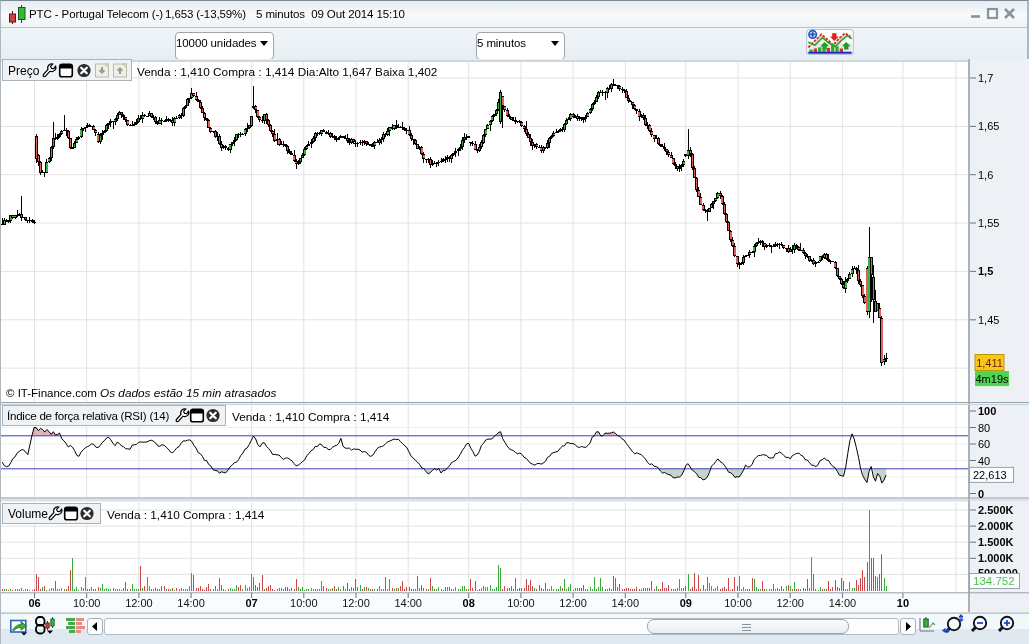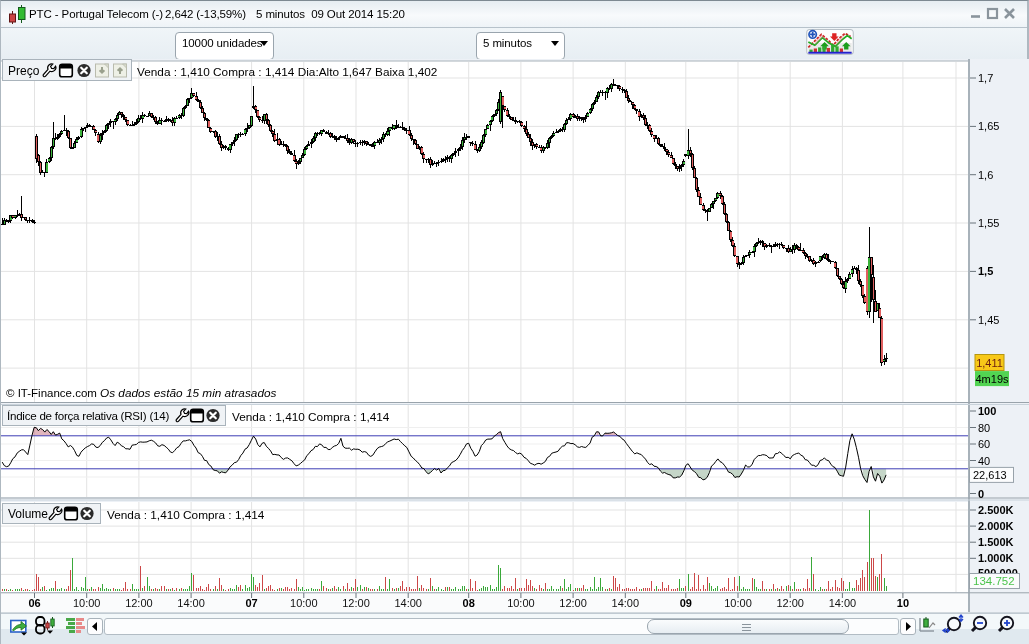--- a/index.html
+++ b/index.html
@@ -1,40 +1,40 @@
 <!DOCTYPE html>
 <html><head><meta charset="utf-8"><title>PTC</title>
 <style>
 *{margin:0;padding:0;box-sizing:border-box}
 body{font-family:"Liberation Sans",sans-serif;width:1029px;height:644px;overflow:hidden}
 #win{position:relative;width:1029px;height:644px;background:#e9eff4;border-top:1px solid #7d8992;border-left:1px solid #aeb8c0;border-right:2px solid #aeb8c0;}
 #titlebar{position:absolute;left:0;top:0;width:100%;height:27px;background:linear-gradient(#e6edf2,#f8fafc 55%,#eef3f7);border-bottom:1px solid #b7c2cb;}
 #titlebar .t{position:absolute;top:7px;font-size:11.5px;color:#000;white-space:pre;letter-spacing:-0.1px}
 #toolbar{position:absolute;left:0;top:27px;width:100%;height:31px;background:linear-gradient(#f0f5f8,#e7eef3);}
-.dd{position:absolute;top:4px;height:28px;background:#fff;border:1px solid #9aa5ae;border-radius:4px;font-size:11.5px;line-height:20px;padding-left:6px;letter-spacing:-0.1px;color:#000}
+.dd{position:absolute;top:4px;height:28px;background:#fff;border:1px solid #9aa5ae;border-radius:4px;font-size:11.5px;line-height:20px;letter-spacing:-0.1px;color:#000}
 .dd .arr{position:absolute;right:5px;top:8px;width:0;height:0;border-left:4.5px solid transparent;border-right:4.5px solid transparent;border-top:5px solid #000}
 #chart{position:absolute;left:0;top:0}
 #btoolbar{position:absolute;left:0;top:612px;width:100%;height:32px;background:transparent}
 .sbtn{position:absolute;top:5px;width:16px;height:17px;background:#fdfdfe;border:1px solid #a8b2ba;border-radius:3px;text-align:center}
 #strack{position:absolute;left:103px;top:5px;width:795px;height:17px;background:#fcfdfe;border:1px solid #b2bcc4;border-radius:3px}
 #sthumb{position:absolute;left:542px;top:0px;width:202px;height:15px;background:linear-gradient(#fafcfd,#e7edf2);border:1px solid #9aa5ae;border-radius:7px}
 .grip{position:absolute;left:94px;top:4px;width:9px;height:1px;background:#8a949c;box-shadow:0 3px 0 #8a949c,0 6px 0 #8a949c}
 </style></head>
 <body>
 <div id="win">
  <div id="titlebar">
   <svg style="position:absolute;left:7px;top:2px" width="20" height="23" viewBox="0 0 20 23">
    <line x1="4.5" y1="8" x2="4.5" y2="21" stroke="#5e1414" stroke-width="1"></line>
    <rect x="1.5" y="11" width="6" height="8" fill="#cc4444" stroke="#5e1414"></rect>
    <line x1="13.5" y1="2" x2="13.5" y2="20" stroke="#14591c" stroke-width="1"></line>
    <rect x="10.5" y="4.5" width="6.5" height="12" fill="#33bb33" stroke="#14591c"></rect>
   </svg>
   <div class="t" style="left:28px;width:130px;">PTC - Portugal Telecom (-)</div>
-  <div class="t" style="left:164px">2,642 (-13,59%)</div>
-  <div class="t" style="left:255px">5 minutos  09 Out 2014 15:20</div>
+  <div class="t" style="left:164px">1,653 (-13,59%)</div>
+  <div class="t" style="left:255px">5 minutos  09 Out 2014 15:10</div>
   <svg style="position:absolute;right:6px;top:0" width="52" height="27" viewBox="0 0 52 27">
    <line x1="2" y1="15.5" x2="11" y2="15.5" stroke="#8a949c" stroke-width="2.6"></line>
    <rect x="19" y="8" width="9" height="9" fill="none" stroke="#8a949c" stroke-width="2.2"></rect>
    <path d="M36 8 L45 17 M45 8 L36 17" stroke="#8a949c" stroke-width="2.6"></path>
   </svg>
  </div>
  <div id="toolbar">
   <div class="dd" style="left:174px;width:99px">10000 unidades<span class="arr"></span></div>
   <div class="dd" style="left:475px;width:89px">5 minutos<span class="arr"></span></div>
   <div style="position:absolute;left:805px;top:1px"><svg width="48" height="26" viewBox="0 0 44 24">

